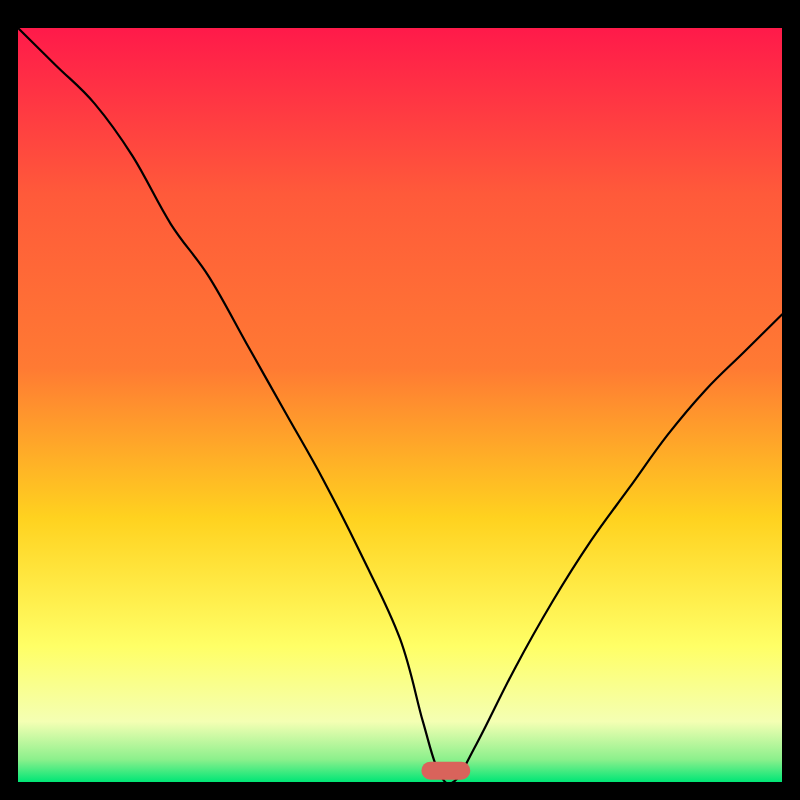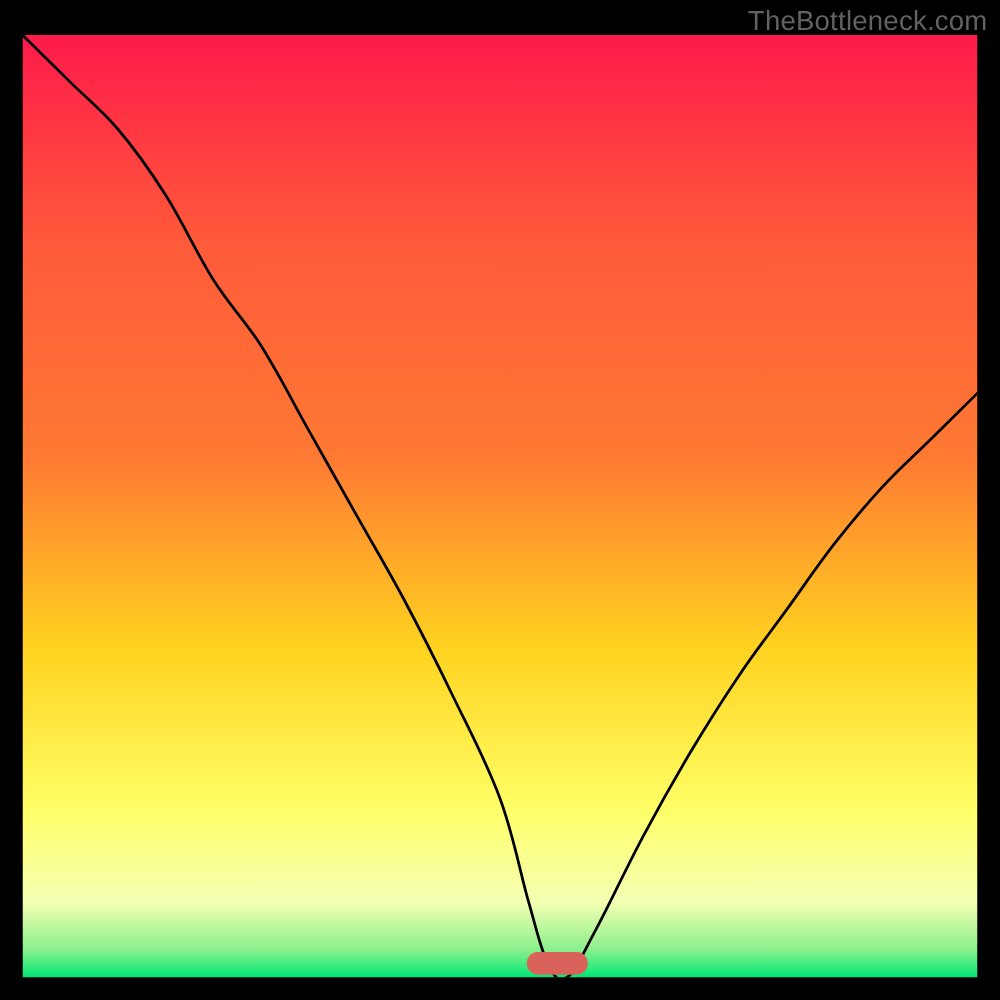--- a/index.html
+++ b/index.html
@@ -37,21 +37,20 @@
   svg.plot {
     display: block;
     width: 764px;
     height: 754px;
   }
 </style>
 </head>
 <body>
 
 <div class="frame">
-  <div class="watermark">TheBottleneck.com</div>
 
   <div class="plot-wrap">
     <svg class="plot" viewBox="0 0 764 754" preserveAspectRatio="none">
       <defs>
         <linearGradient id="bgGrad" x1="0" y1="0" x2="0" y2="1">
           <stop id="g0" offset="0%" stop-color="#ff1a4a"></stop>
           <stop id="g1" offset="22%" stop-color="#ff5a3a"></stop>
           <stop id="g2" offset="45%" stop-color="#ff7a33"></stop>
           <stop id="g3" offset="65%" stop-color="#ffd21f"></stop>
           <stop id="g4" offset="82%" stop-color="#ffff66"></stop>

